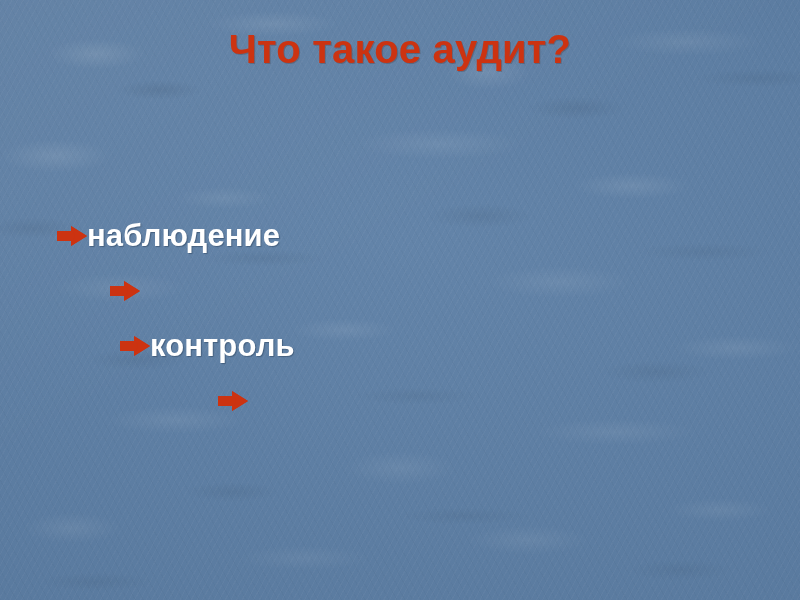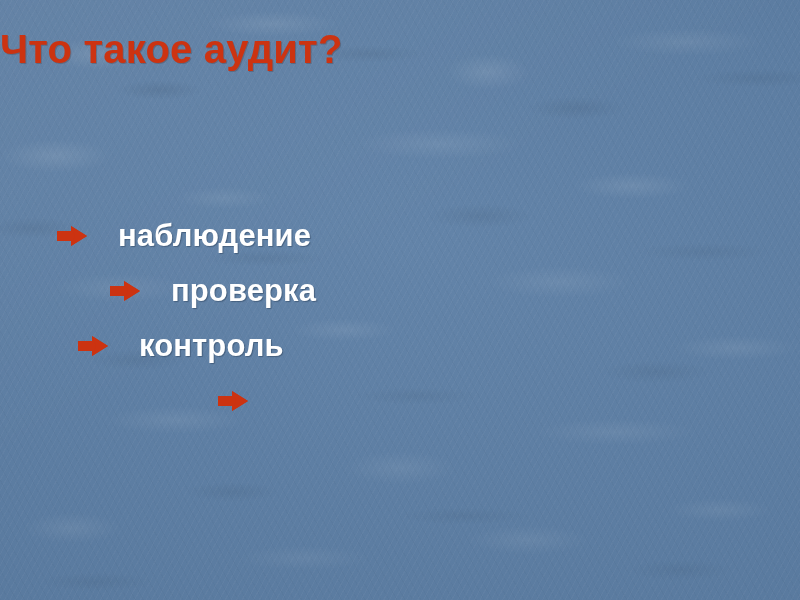--- a/index.html
+++ b/index.html
@@ -83,20 +83,21 @@
       linear-gradient(150deg, rgba(255,255,255,.05) 0%, rgba(255,255,255,0) 45%),
       radial-gradient(ellipse 120% 95% at 50% 40%, rgba(255,255,255,.03) 0%, rgba(20,40,65,.10) 100%);
   }
 
   
   #title {
     position: absolute;
     top: 27px;
     left: 0;
     width: 800px;
+    text-align: center;
     font-size: 40px;
     font-weight: bold;
     color: #cc3311;
     letter-spacing: .2px;
     text-shadow: 1px 1px 0 rgba(60,20,10,.22);
     white-space: nowrap;
   }
 
   
   #bullets {
@@ -111,21 +112,21 @@
     height: 55px;
   }
   .arrow-icon {
     flex: 0 0 auto;
     width: 30px;
     height: 22px;
     display: block;
   }
   .bullet-label {
     flex: 0 0 auto;
-    margin-left: 31px;
+    margin-left: 0;
     font-size: 31px;
     font-weight: bold;
     color: #ffffff;
     letter-spacing: .1px;
     white-space: nowrap;
     text-shadow: 1px 1px 1px rgba(35,55,80,.45);
   }
 </style>
 </head>
 <body>
@@ -148,24 +149,23 @@
         <path d="M14,1 L30,11 L14,21 L18,11 Z" fill="#cc3311"></path>
       </svg>
       <span class="bullet-label">наблюдение</span>
     </div>
 
     <div class="bullet-row" style="padding-left:110px;">
       <svg class="arrow-icon" viewBox="0 0 30 22">
         <path d="M0,6 L14,6 L14,1 L30,11 L14,21 L14,16 L0,16 Z" fill="#cc3311"></path>
         <path d="M14,1 L30,11 L14,21 L18,11 Z" fill="#cc3311"></path>
       </svg>
-      <span class="bullet-label">проверка</span>
     </div>
 
-    <div class="bullet-row" style="padding-left:78px;">
+    <div class="bullet-row" style="padding-left:120px;">
       <svg class="arrow-icon" viewBox="0 0 30 22">
         <path d="M0,6 L14,6 L14,1 L30,11 L14,21 L14,16 L0,16 Z" fill="#cc3311"></path>
         <path d="M14,1 L30,11 L14,21 L18,11 Z" fill="#cc3311"></path>
       </svg>
       <span class="bullet-label">контроль</span>
     </div>
 
     <div class="bullet-row" style="padding-left:218px;">
       <svg class="arrow-icon" viewBox="0 0 30 22">
         <path d="M0,6 L14,6 L14,1 L30,11 L14,21 L14,16 L0,16 Z" fill="#cc3311"></path>

